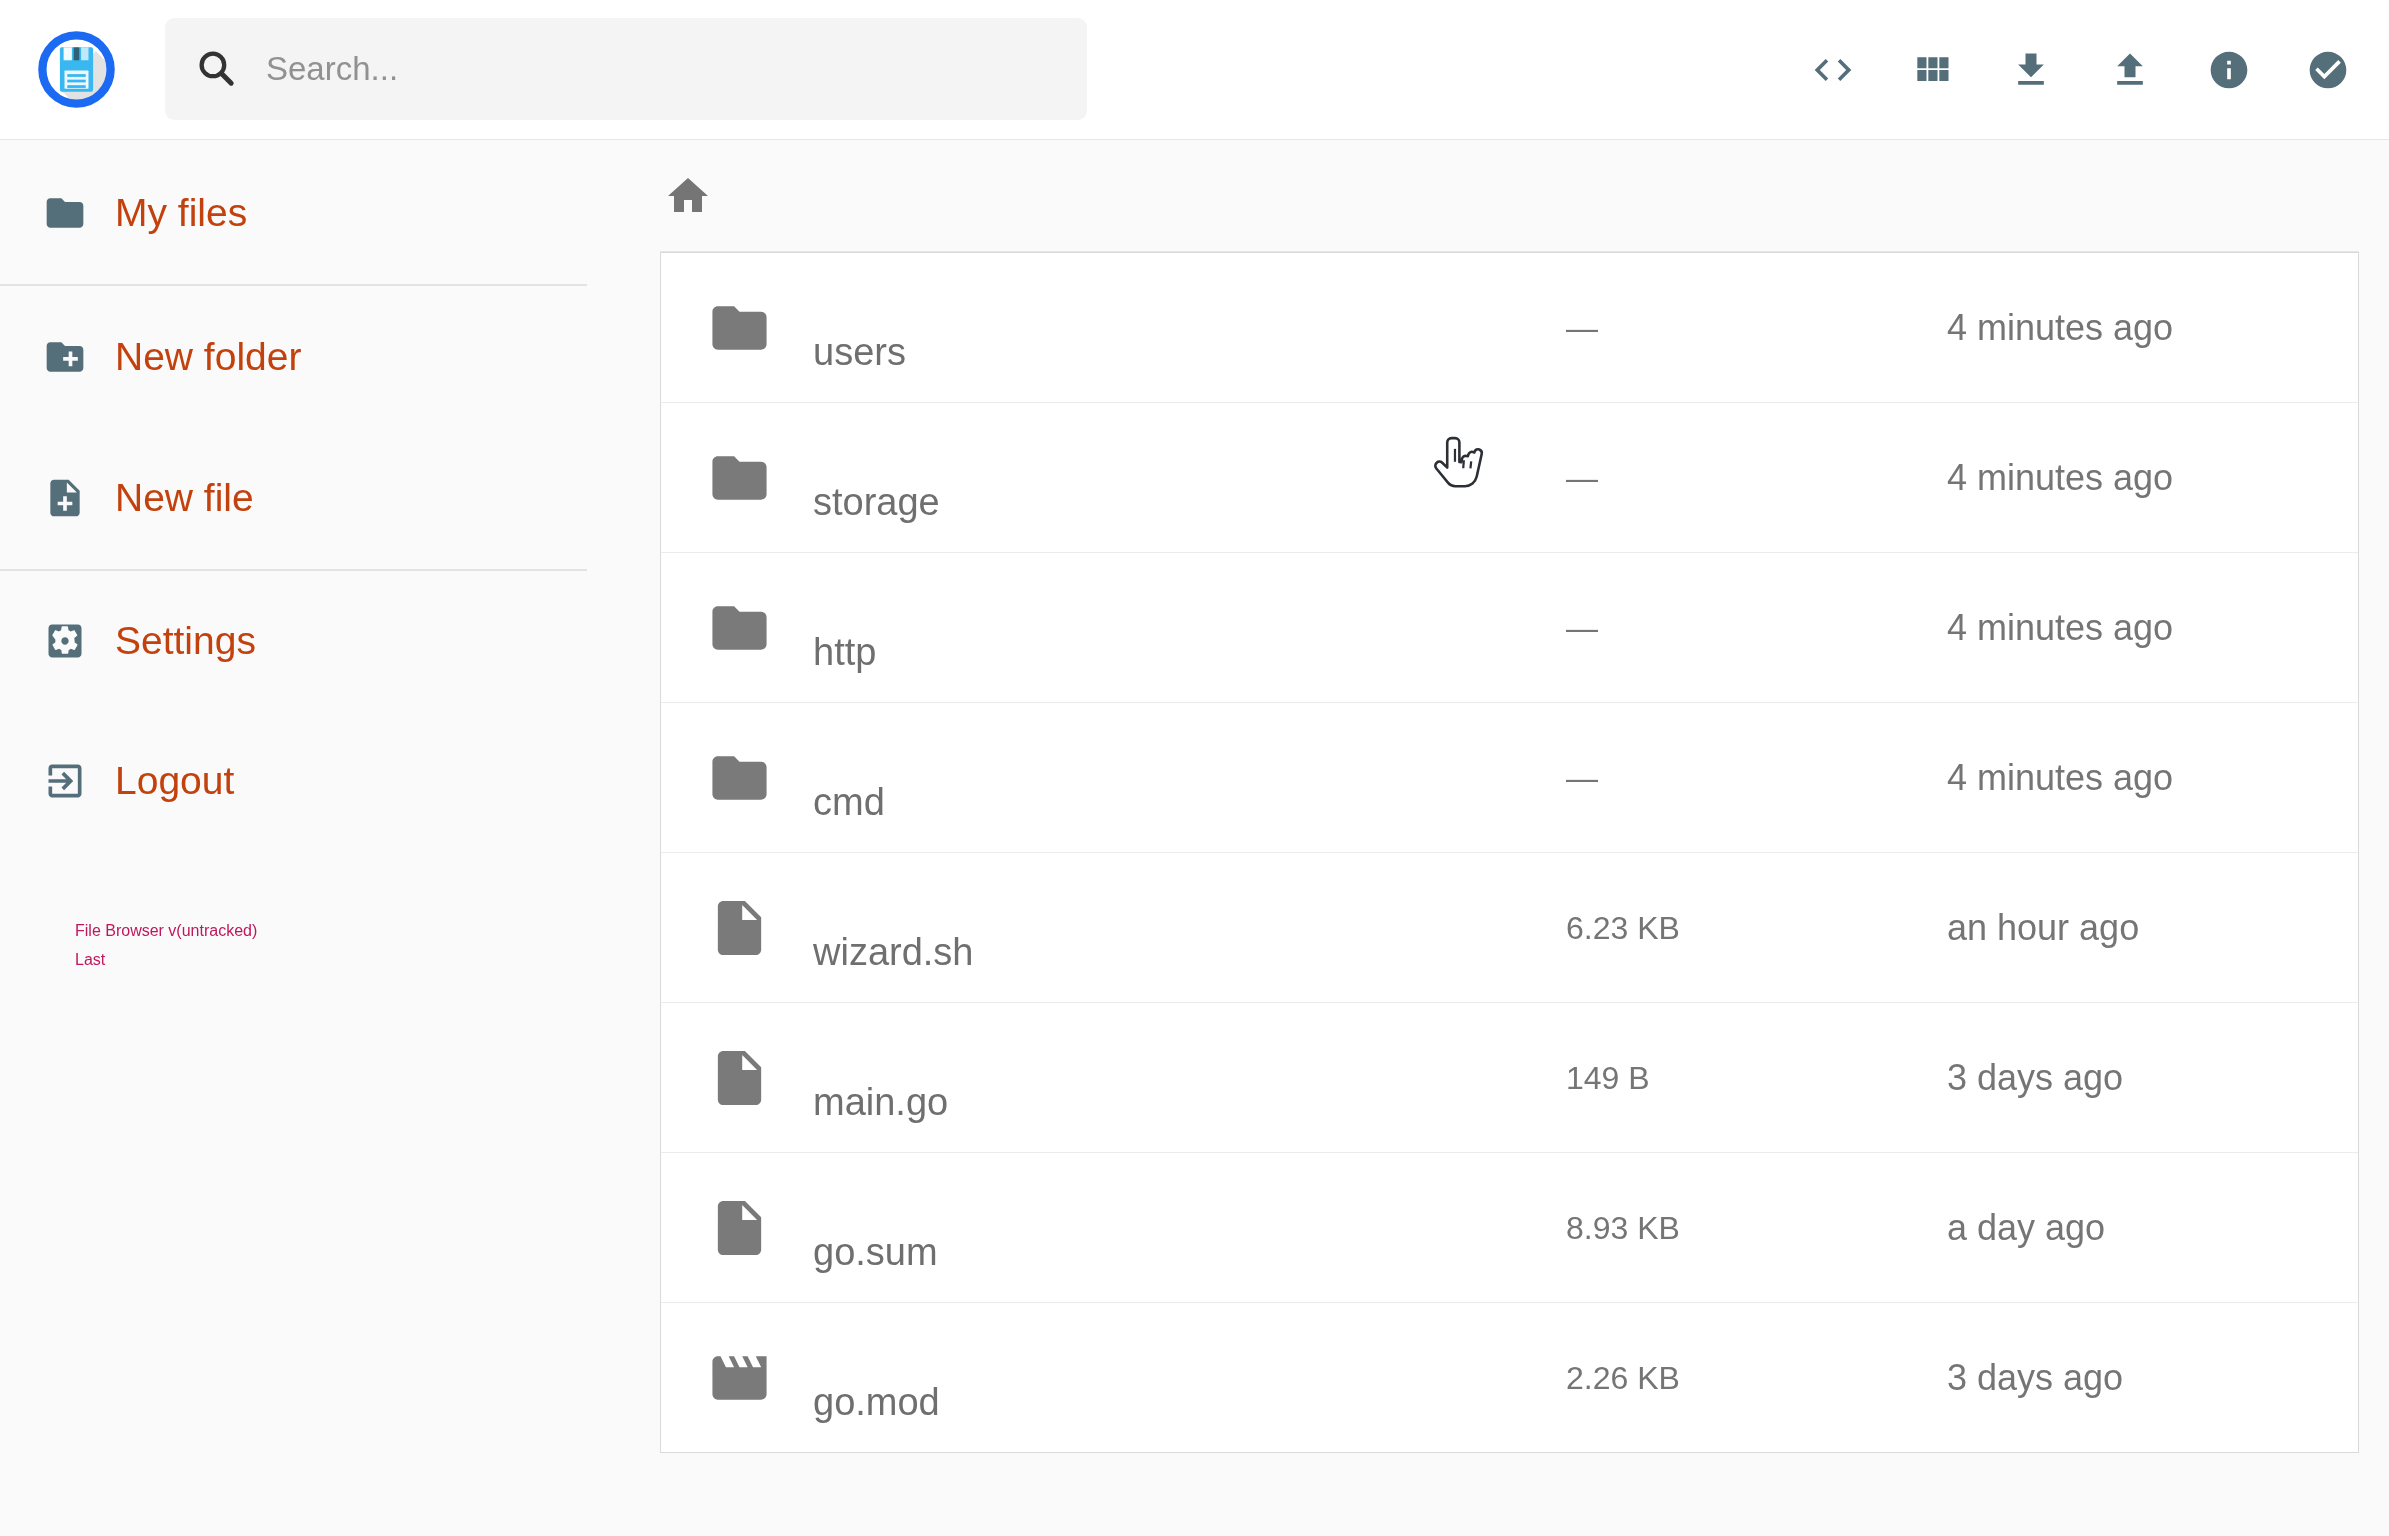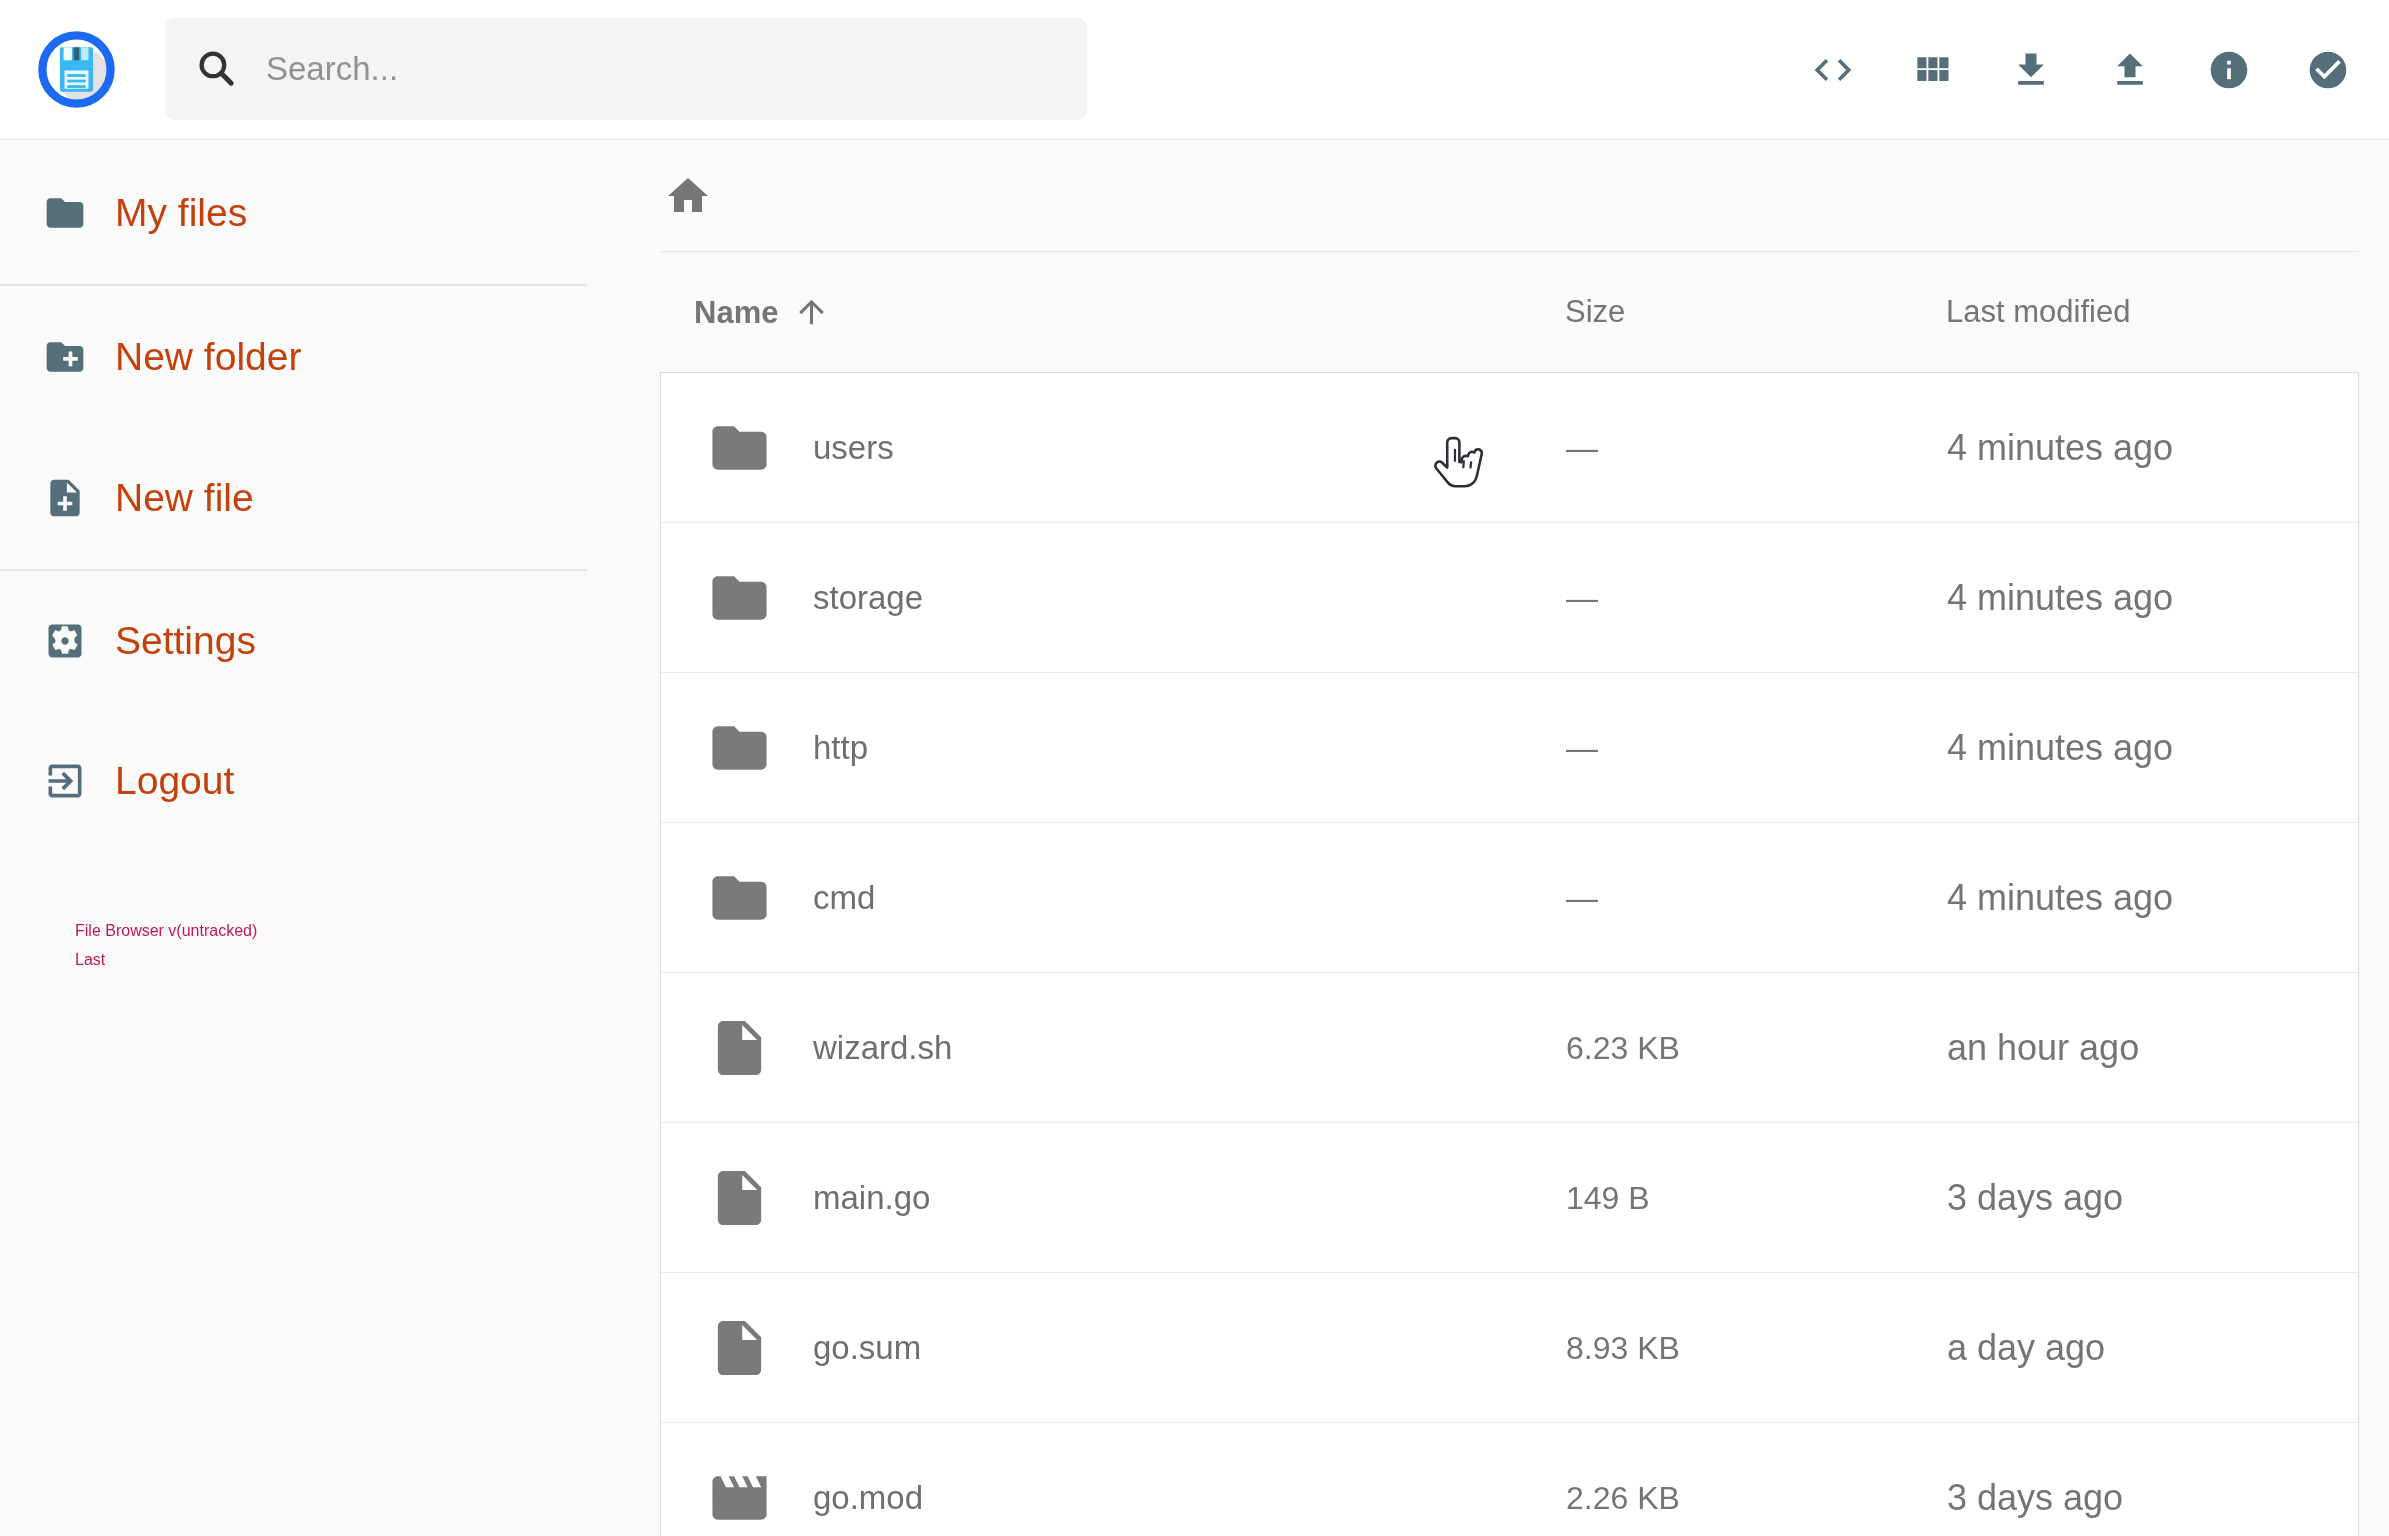--- a/index.html
+++ b/index.html
@@ -48,21 +48,21 @@
 
   .card{background:#fff;border:1.9px solid #dadada;}
   .row{position:relative;height:149px;border-bottom:1.9px solid #ececec;cursor:pointer;}
   .row:last-child{border-bottom:0;}
   .row .ricon{position:absolute;left:46px;top:50%;transform:translateY(-50%);width:65px;height:65px;color:#7a7a7a;}
   .row .ricon svg{width:65px;height:65px;display:none;}
   .row[data-type="folder"] svg[data-name="folder-icon"]{display:block;}
   .row[data-type="file"] svg[data-name="file-icon"]{display:block;}
   .row[data-type="movie"] svg[data-name="movie-icon"]{display:block;}
   .row .cell{position:absolute;top:50%;transform:translateY(-50%);white-space:nowrap;}
-  .cell-name{left:152px;font-size:33px;color:#6f6f6f;}
+  .cell-name{left:152px;font-size:38px;color:#6f6f6f;margin-top:24px;}
   .cell-size{left:905px;font-size:32px;color:#757575;}
   .cell-modified{left:1286px;font-size:36px;color:#757575;}
 
   .cursor{position:absolute;left:1431px;top:433px;width:59px;height:87px;z-index:9;pointer-events:none;}
 </style>
 </head>
 <body>
 
 <div class="page" data-name="filebrowser-app">
 
@@ -196,30 +196,20 @@
     <div class="main" data-name="main-panel">
 
       <div class="breadcrumb" data-name="breadcrumb">
         <button class="home-btn" data-name="breadcrumb-home-button">
           <svg viewBox="0 0 24 24" data-name="home-icon">
               <path fill="currentColor" d="M10 20v-6h4v6h5v-8h3L12 3 2 12h3v8z"></path>
             </svg>
         </button>
       </div>
 
-      <div class="listing-header" data-name="listing-header">
-        <span class="hcell hname" data-name="column-header-name">
-          <span data-name="column-header-name-label">Name</span>
-          <svg class="sort-arrow" viewBox="0 0 24 24" data-name="arrow-up-icon">
-              <path fill="currentColor" d="M4 12l1.41 1.41L11 7.83V20h2V7.83l5.58 5.58L20 12l-8-8-8 8z"></path>
-            </svg>
-        </span>
-        <span class="hcell hsize" data-name="column-header-size">Size</span>
-        <span class="hcell hmod" data-name="column-header-modified">Last modified</span>
-      </div>
 
       <div class="card" data-name="file-listing">
           <div class="row" data-name="table-row" data-type="folder">
     <span class="ricon" data-name="row-type-icon">
       <svg viewBox="0 0 24 24" data-name="folder-icon">
                 <path fill="currentColor" d="M10 4H4c-1.1 0-2 .9-2 2v12c0 1.1.9 2 2 2h16c1.1 0 2-.9 2-2V8c0-1.1-.9-2-2-2h-8l-2-2z"></path>
               </svg>
 
     </span>
     <span class="cell cell-name" data-name="file-name">users</span>

